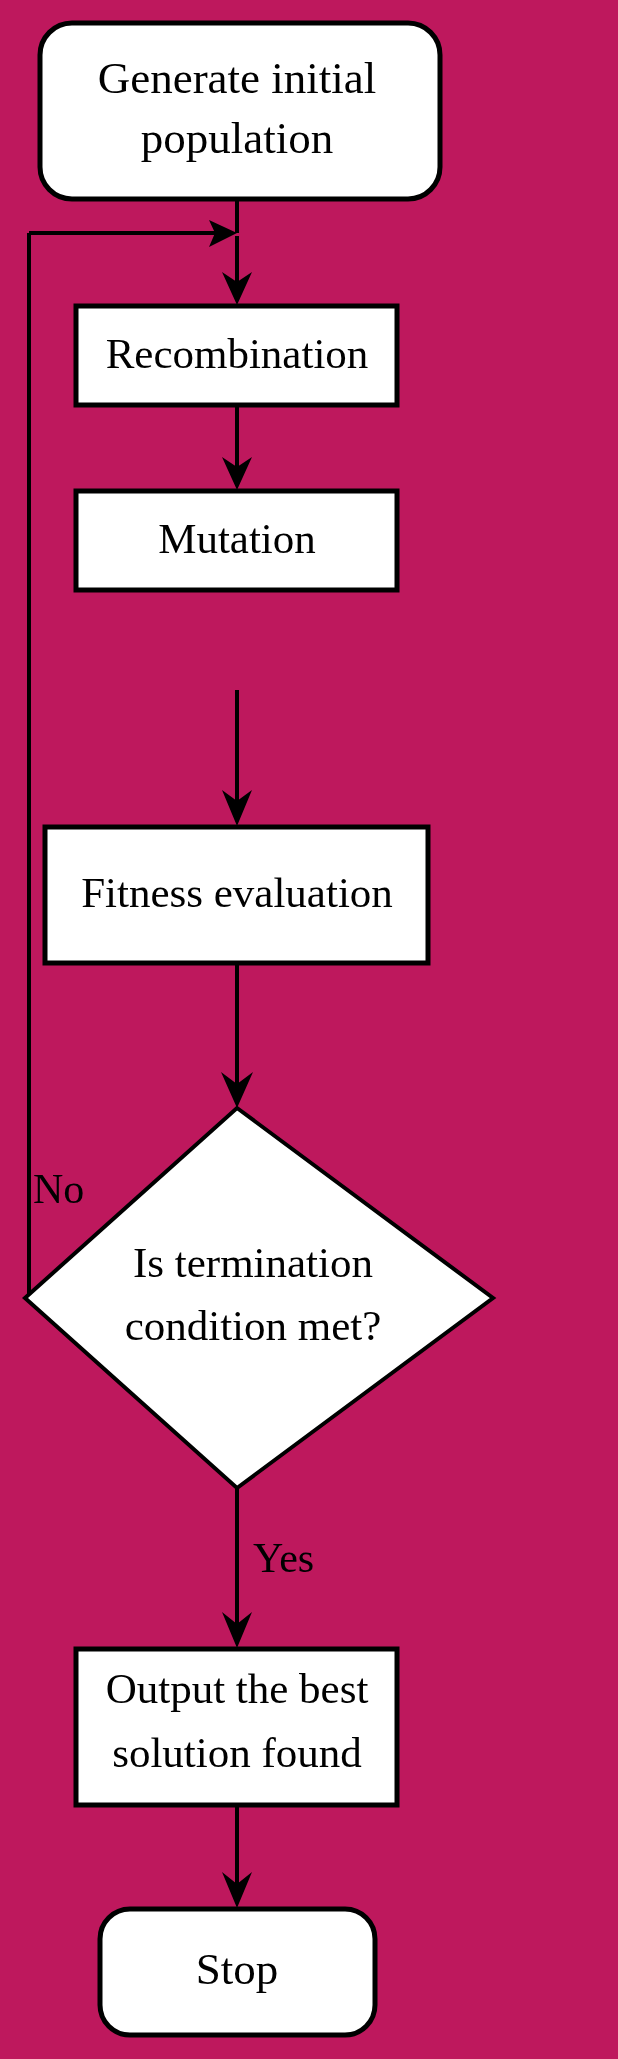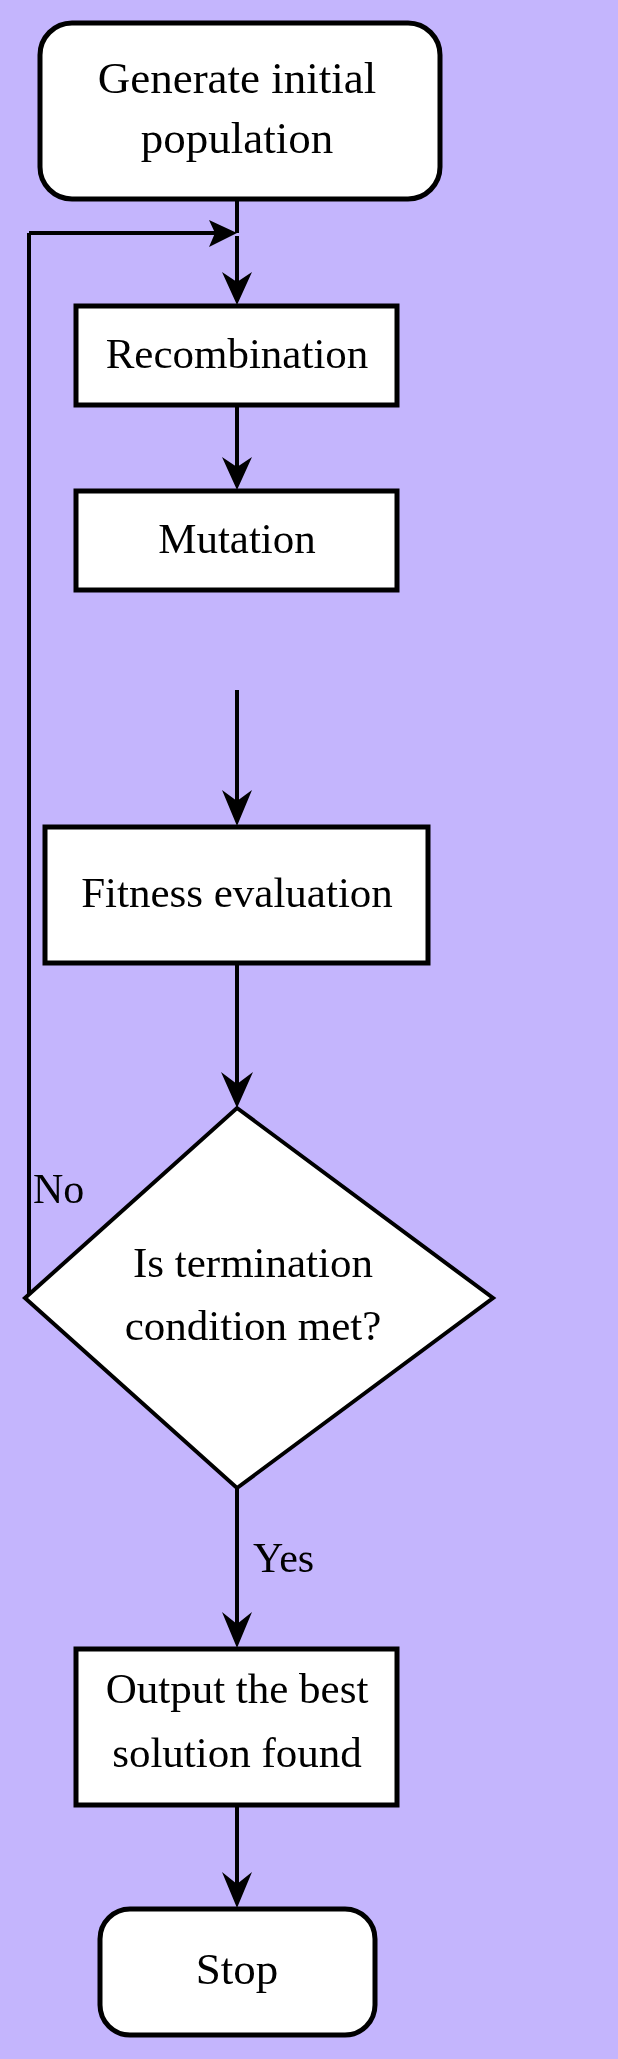--- a/index.html
+++ b/index.html
@@ -10,21 +10,21 @@
   body {
     width: 618px;
     height: 2059px;
     font-family: "Liberation Serif", "DejaVu Serif", serif;
   }
   #flowchart-root {
     position: relative;
     width: 618px;
     height: 2059px;
     overflow: hidden;
-    background: #c4b5fd;
+    background: #be185d;
   }
   svg.chart-canvas {
     display: block;
     width: 618px;
     height: 2059px;
   }
   .node-shape {
     fill: #ffffff;
     stroke: #000000;
     stroke-width: 5;

